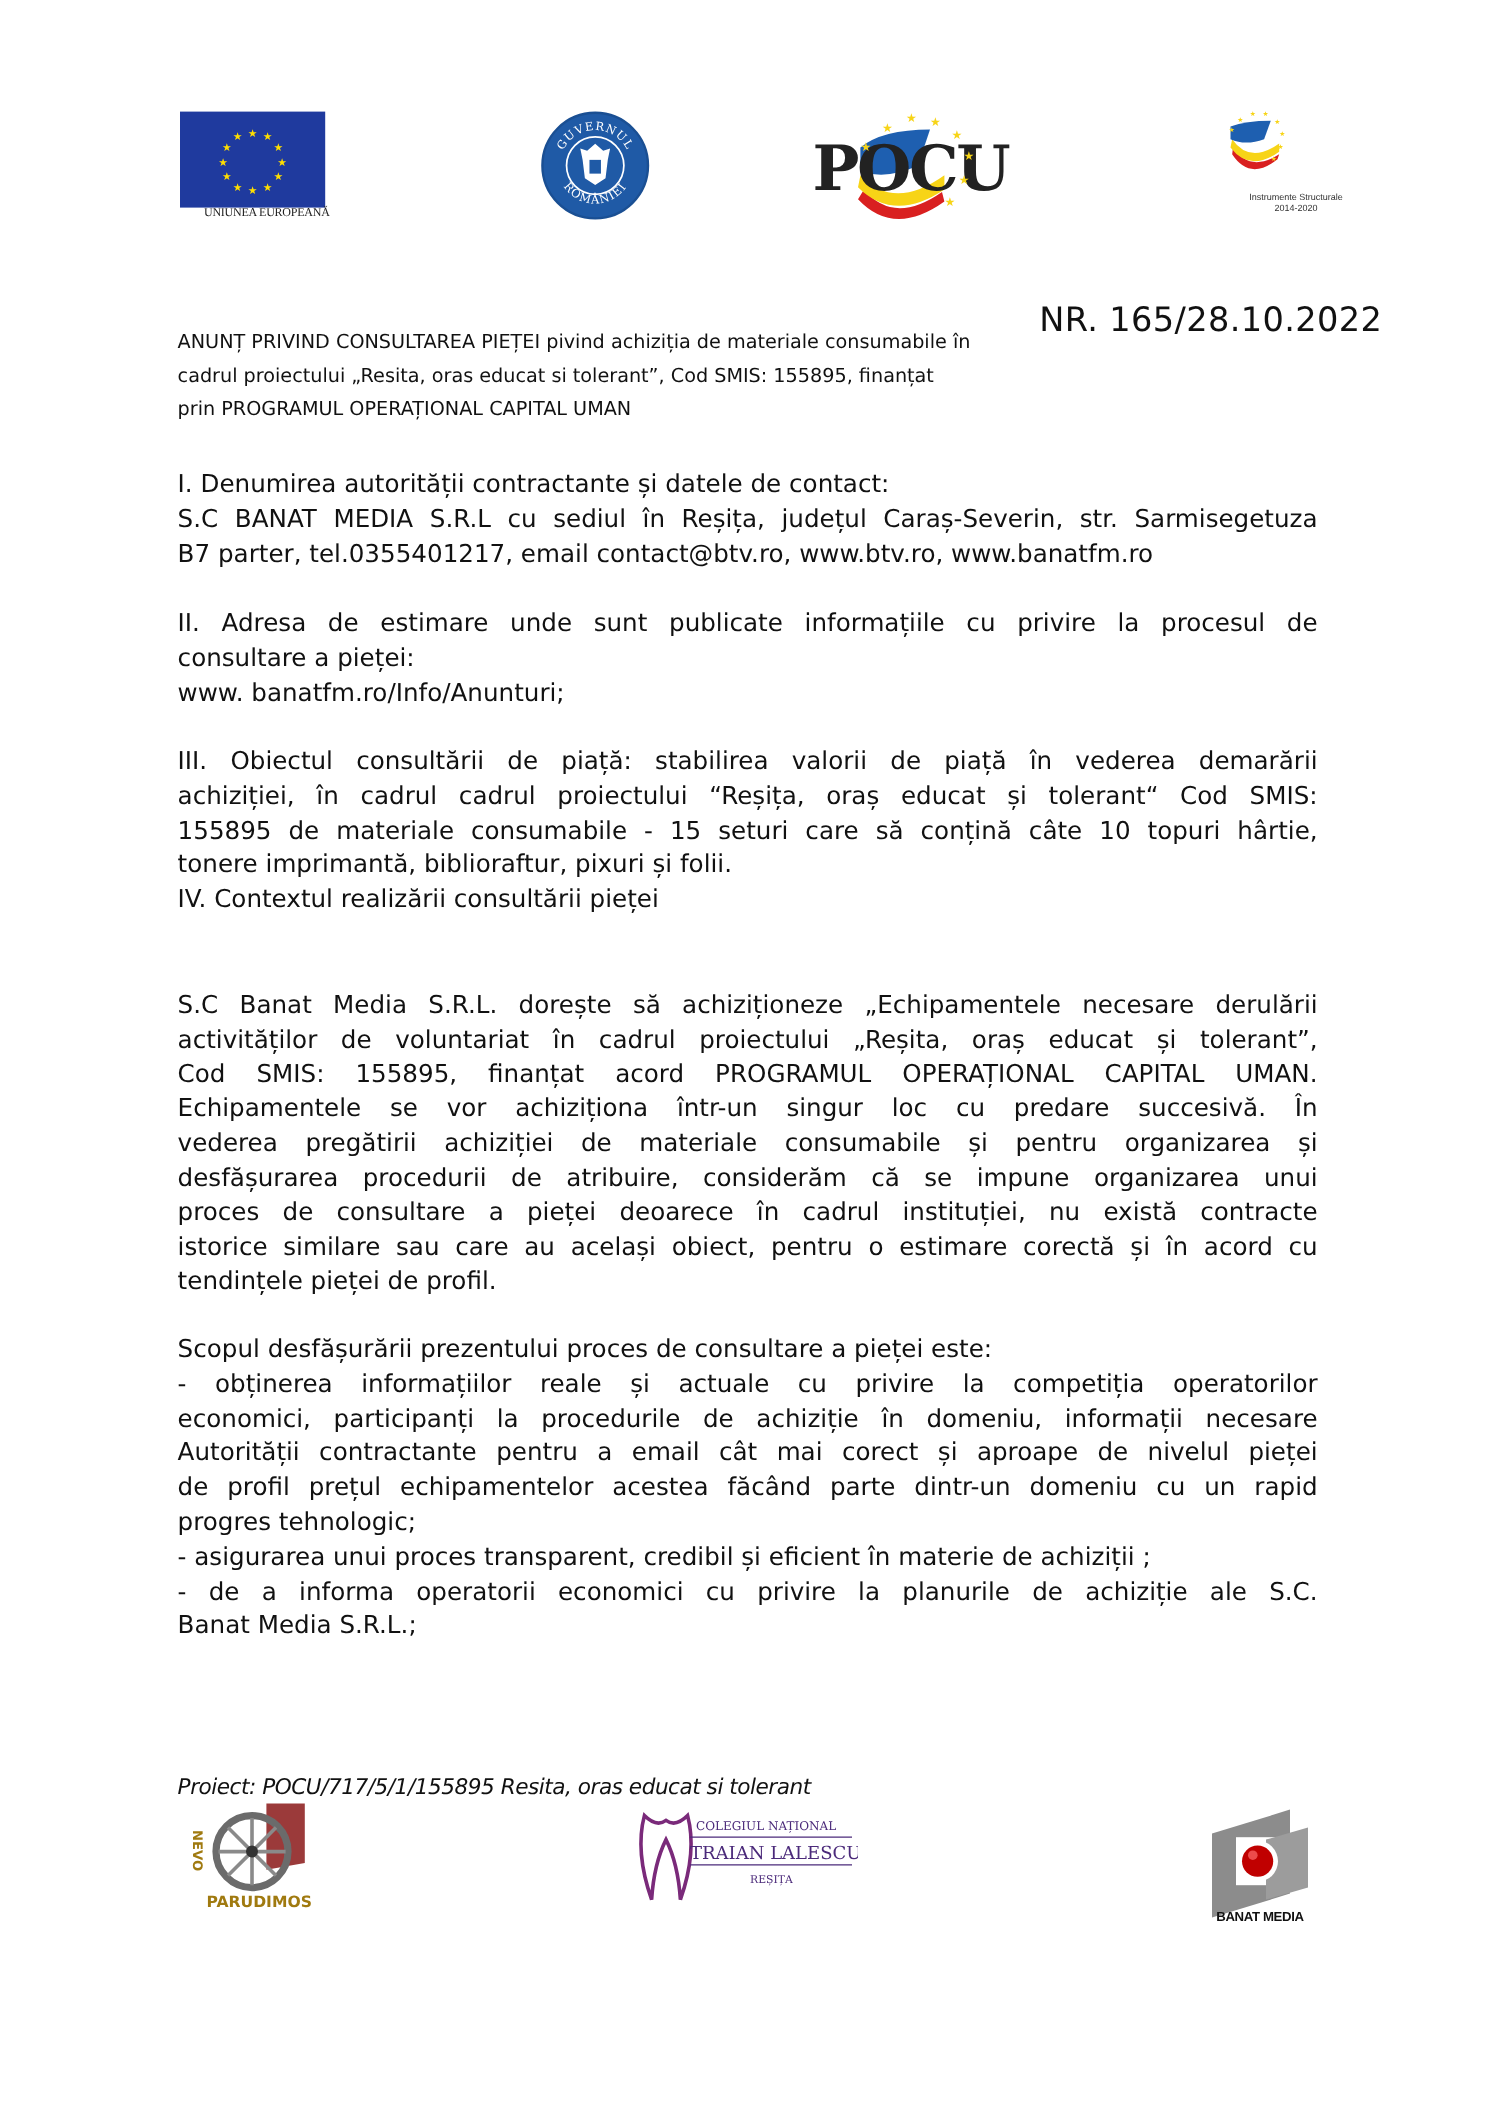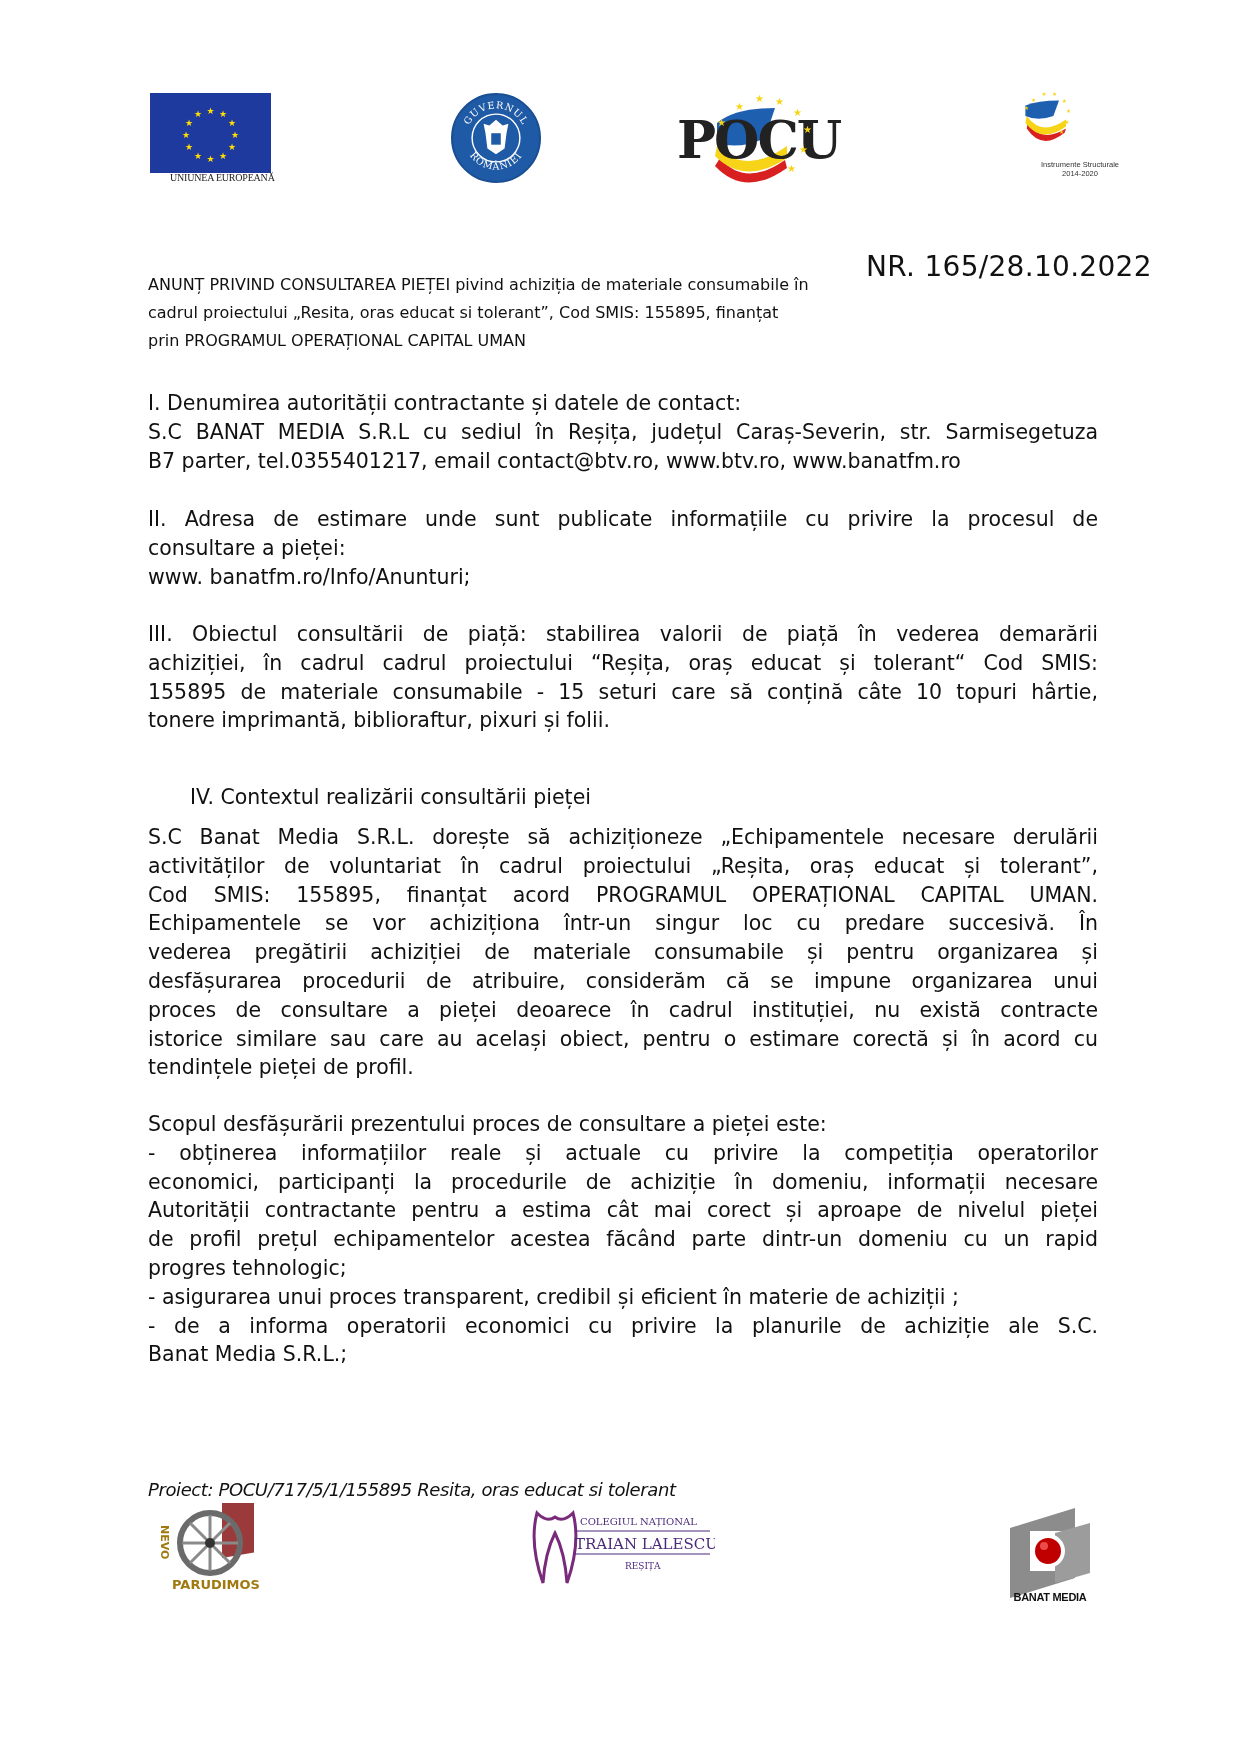--- a/index.html
+++ b/index.html
@@ -134,40 +134,40 @@
   <div class="line last">www. banatfm.ro/Info/Anunturi;</div>
 </div>
 
 <div class="abs para" style="top:620px;">
   <div class="line">III. Obiectul consultării de piață: stabilirea valorii de piață în vederea demarării</div>
   <div class="line">achiziției, în cadrul  cadrul proiectului “Reșița, oraș educat și tolerant“  Cod SMIS:</div>
   <div class="line">155895 de materiale consumabile - 15 seturi care să conțină câte 10 topuri hârtie,</div>
   <div class="line last">tonere imprimantă, biblioraftur, pixuri și folii.</div>
 </div>
 
-<div class="abs para" style="top:783px;margin-left:42px;">
+<div class="abs para" style="top:735px;">
   <div class="line last">IV. Contextul realizării consultării pieței</div>
 </div>
 <div class="abs para" style="top:823px;">
   <div class="line">S.C Banat Media S.R.L. dorește să achiziționeze „Echipamentele necesare derulării</div>
   <div class="line">activităților de voluntariat în cadrul proiectului  „Reșita, oraș educat și tolerant”,</div>
   <div class="line">Cod SMIS: 155895,  finanțat acord PROGRAMUL OPERAȚIONAL CAPITAL UMAN.</div>
   <div class="line">Echipamentele se vor achiziționa într-un singur loc cu predare succesivă. În</div>
   <div class="line">vederea pregătirii achiziției de materiale consumabile și pentru organizarea și</div>
   <div class="line">desfășurarea procedurii de atribuire, considerăm că se impune organizarea unui</div>
   <div class="line">proces de consultare a pieței deoarece în cadrul instituției, nu există contracte</div>
   <div class="line">istorice similare sau care au același obiect, pentru o estimare corectă și în acord cu</div>
   <div class="line last">tendințele pieței de profil.</div>
 </div>
 
 <div class="abs para" style="top:1110px;">
   <div class="line last">Scopul desfășurării prezentului proces de consultare a pieței este:</div>
   <div class="line">- obținerea informațiilor reale și actuale cu privire la competiția operatorilor</div>
   <div class="line">economici, participanți la procedurile de achiziție în domeniu, informații necesare</div>
-  <div class="line">Autorității contractante pentru a estima cât mai corect și aproape de nivelul pieței</div>
+  <div class="line">Autorității contractante pentru a email cât mai corect și aproape de nivelul pieței</div>
   <div class="line">de profil prețul echipamentelor acestea făcând parte dintr-un domeniu cu un rapid</div>
   <div class="line last">progres tehnologic;</div>
   <div class="line last">- asigurarea unui proces transparent, credibil și eficient în materie de achiziții ;</div>
   <div class="line">- de a informa operatorii economici cu privire la planurile de achiziție ale S.C.</div>
   <div class="line last">Banat Media S.R.L.;</div>
 </div>
 
 <div class="abs footer-proj">Proiect: POCU/717/5/1/155895 Resita, oras educat si tolerant</div>
 
 <div class="abs parudimos">

